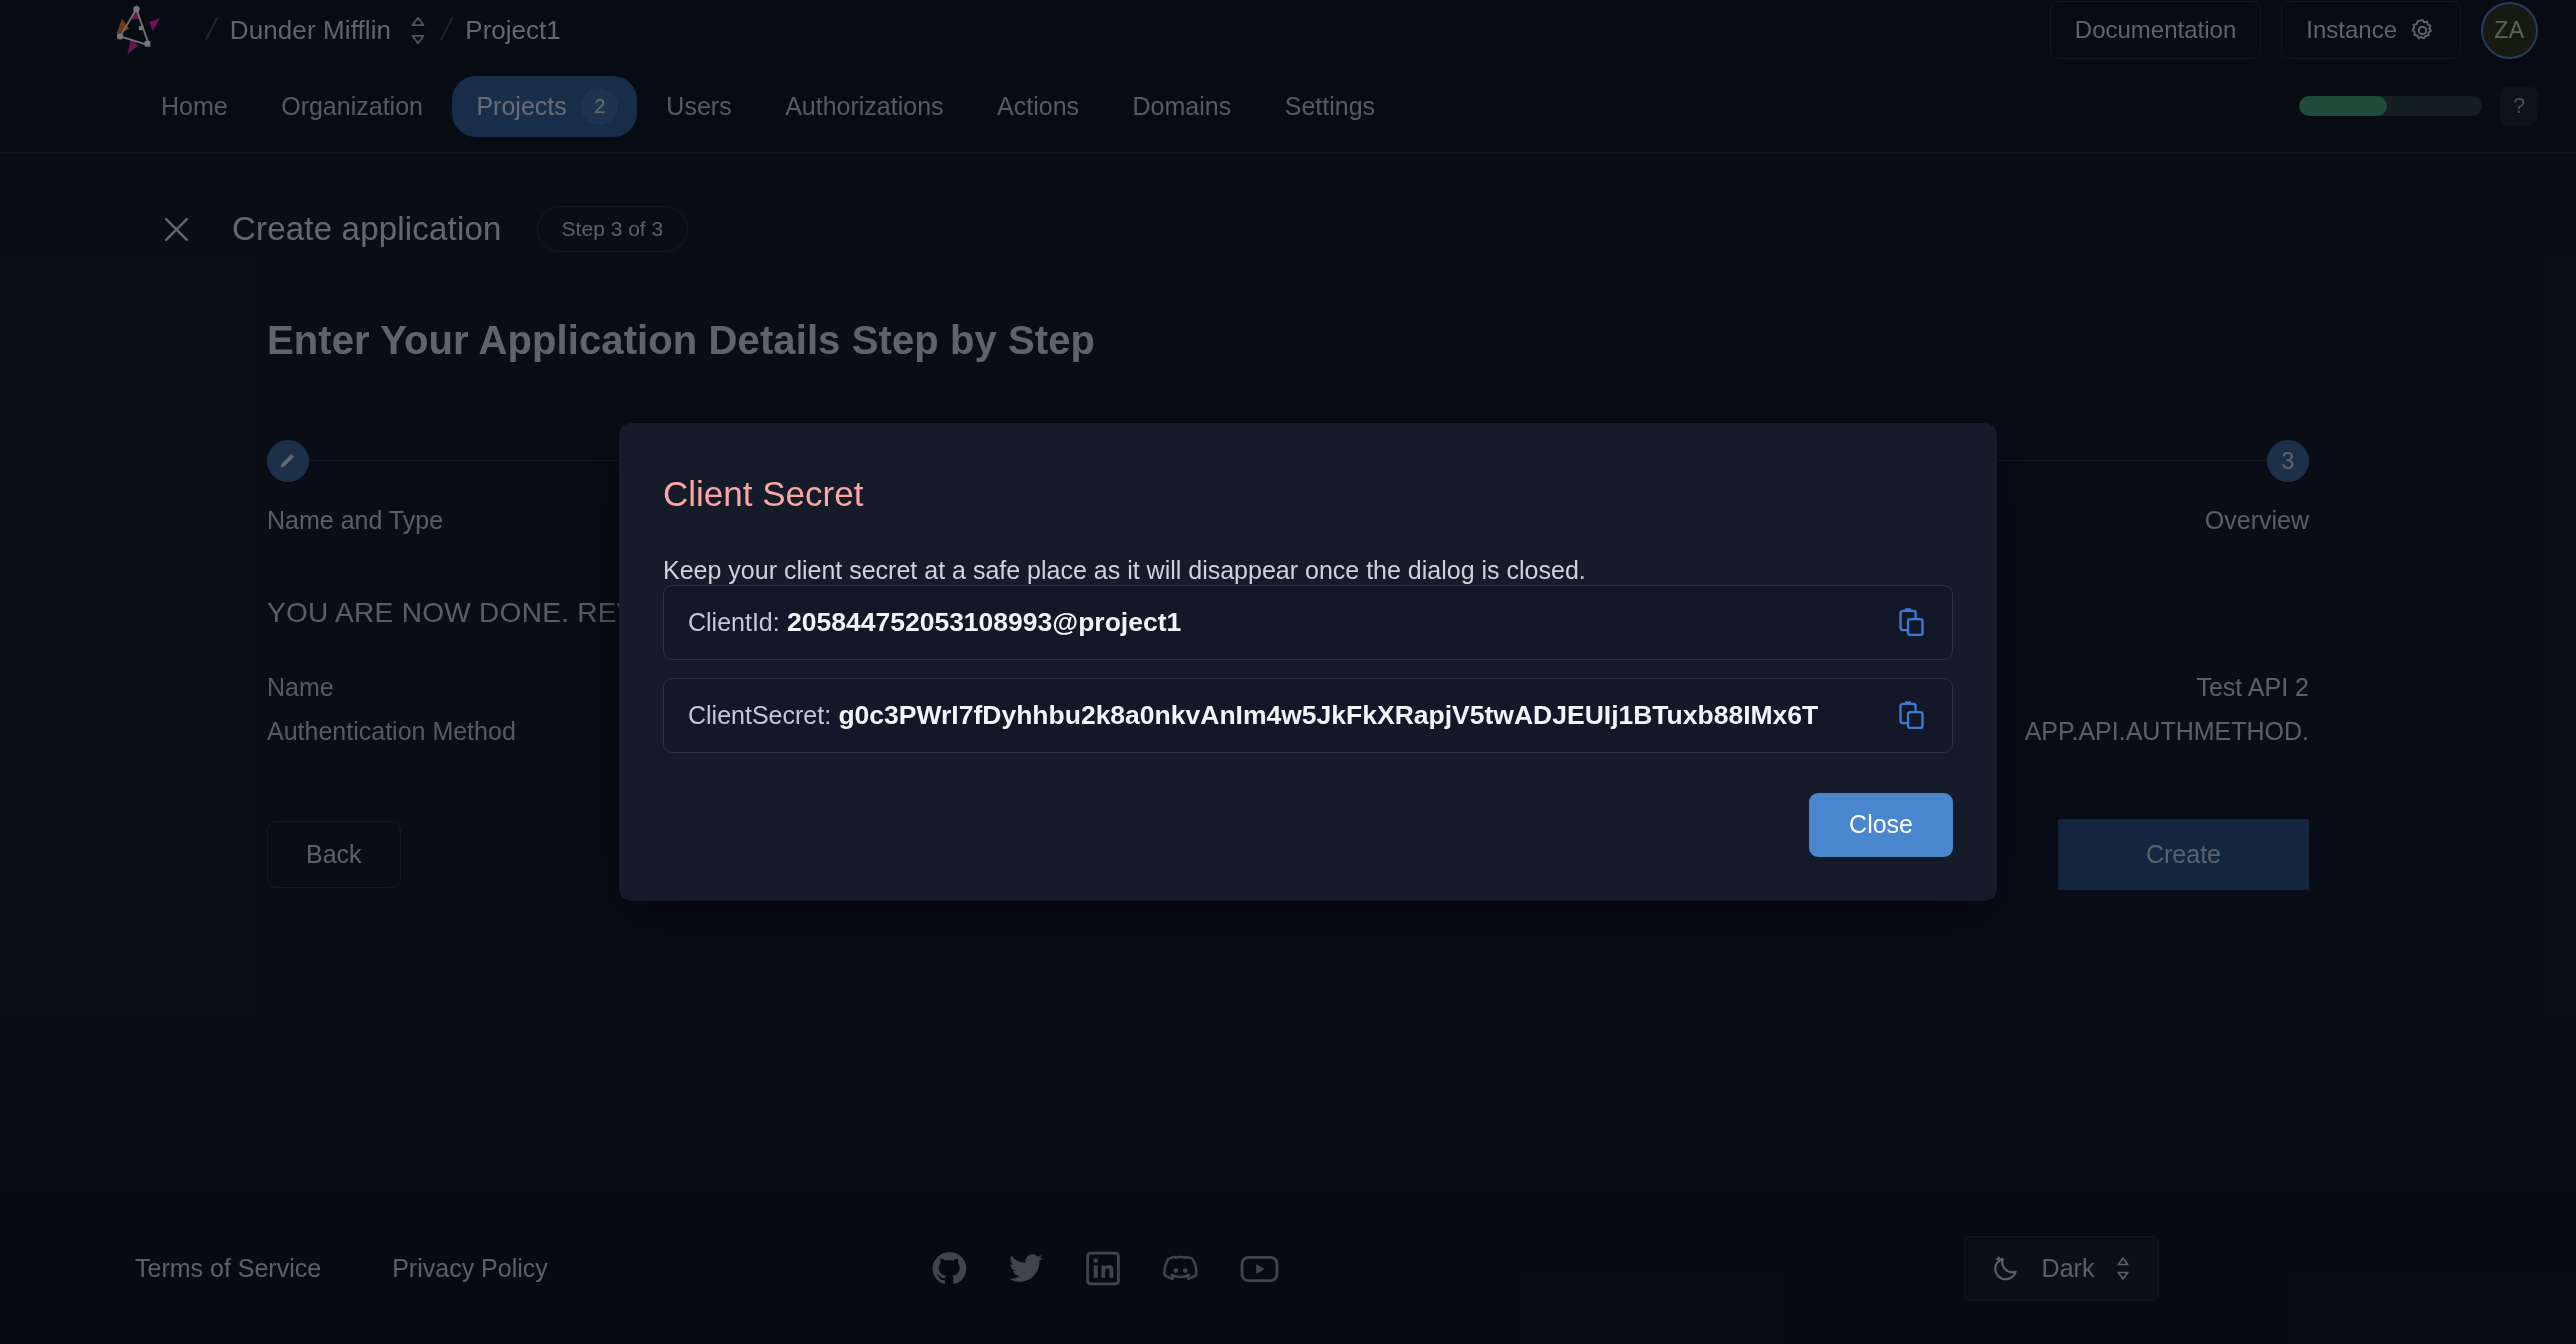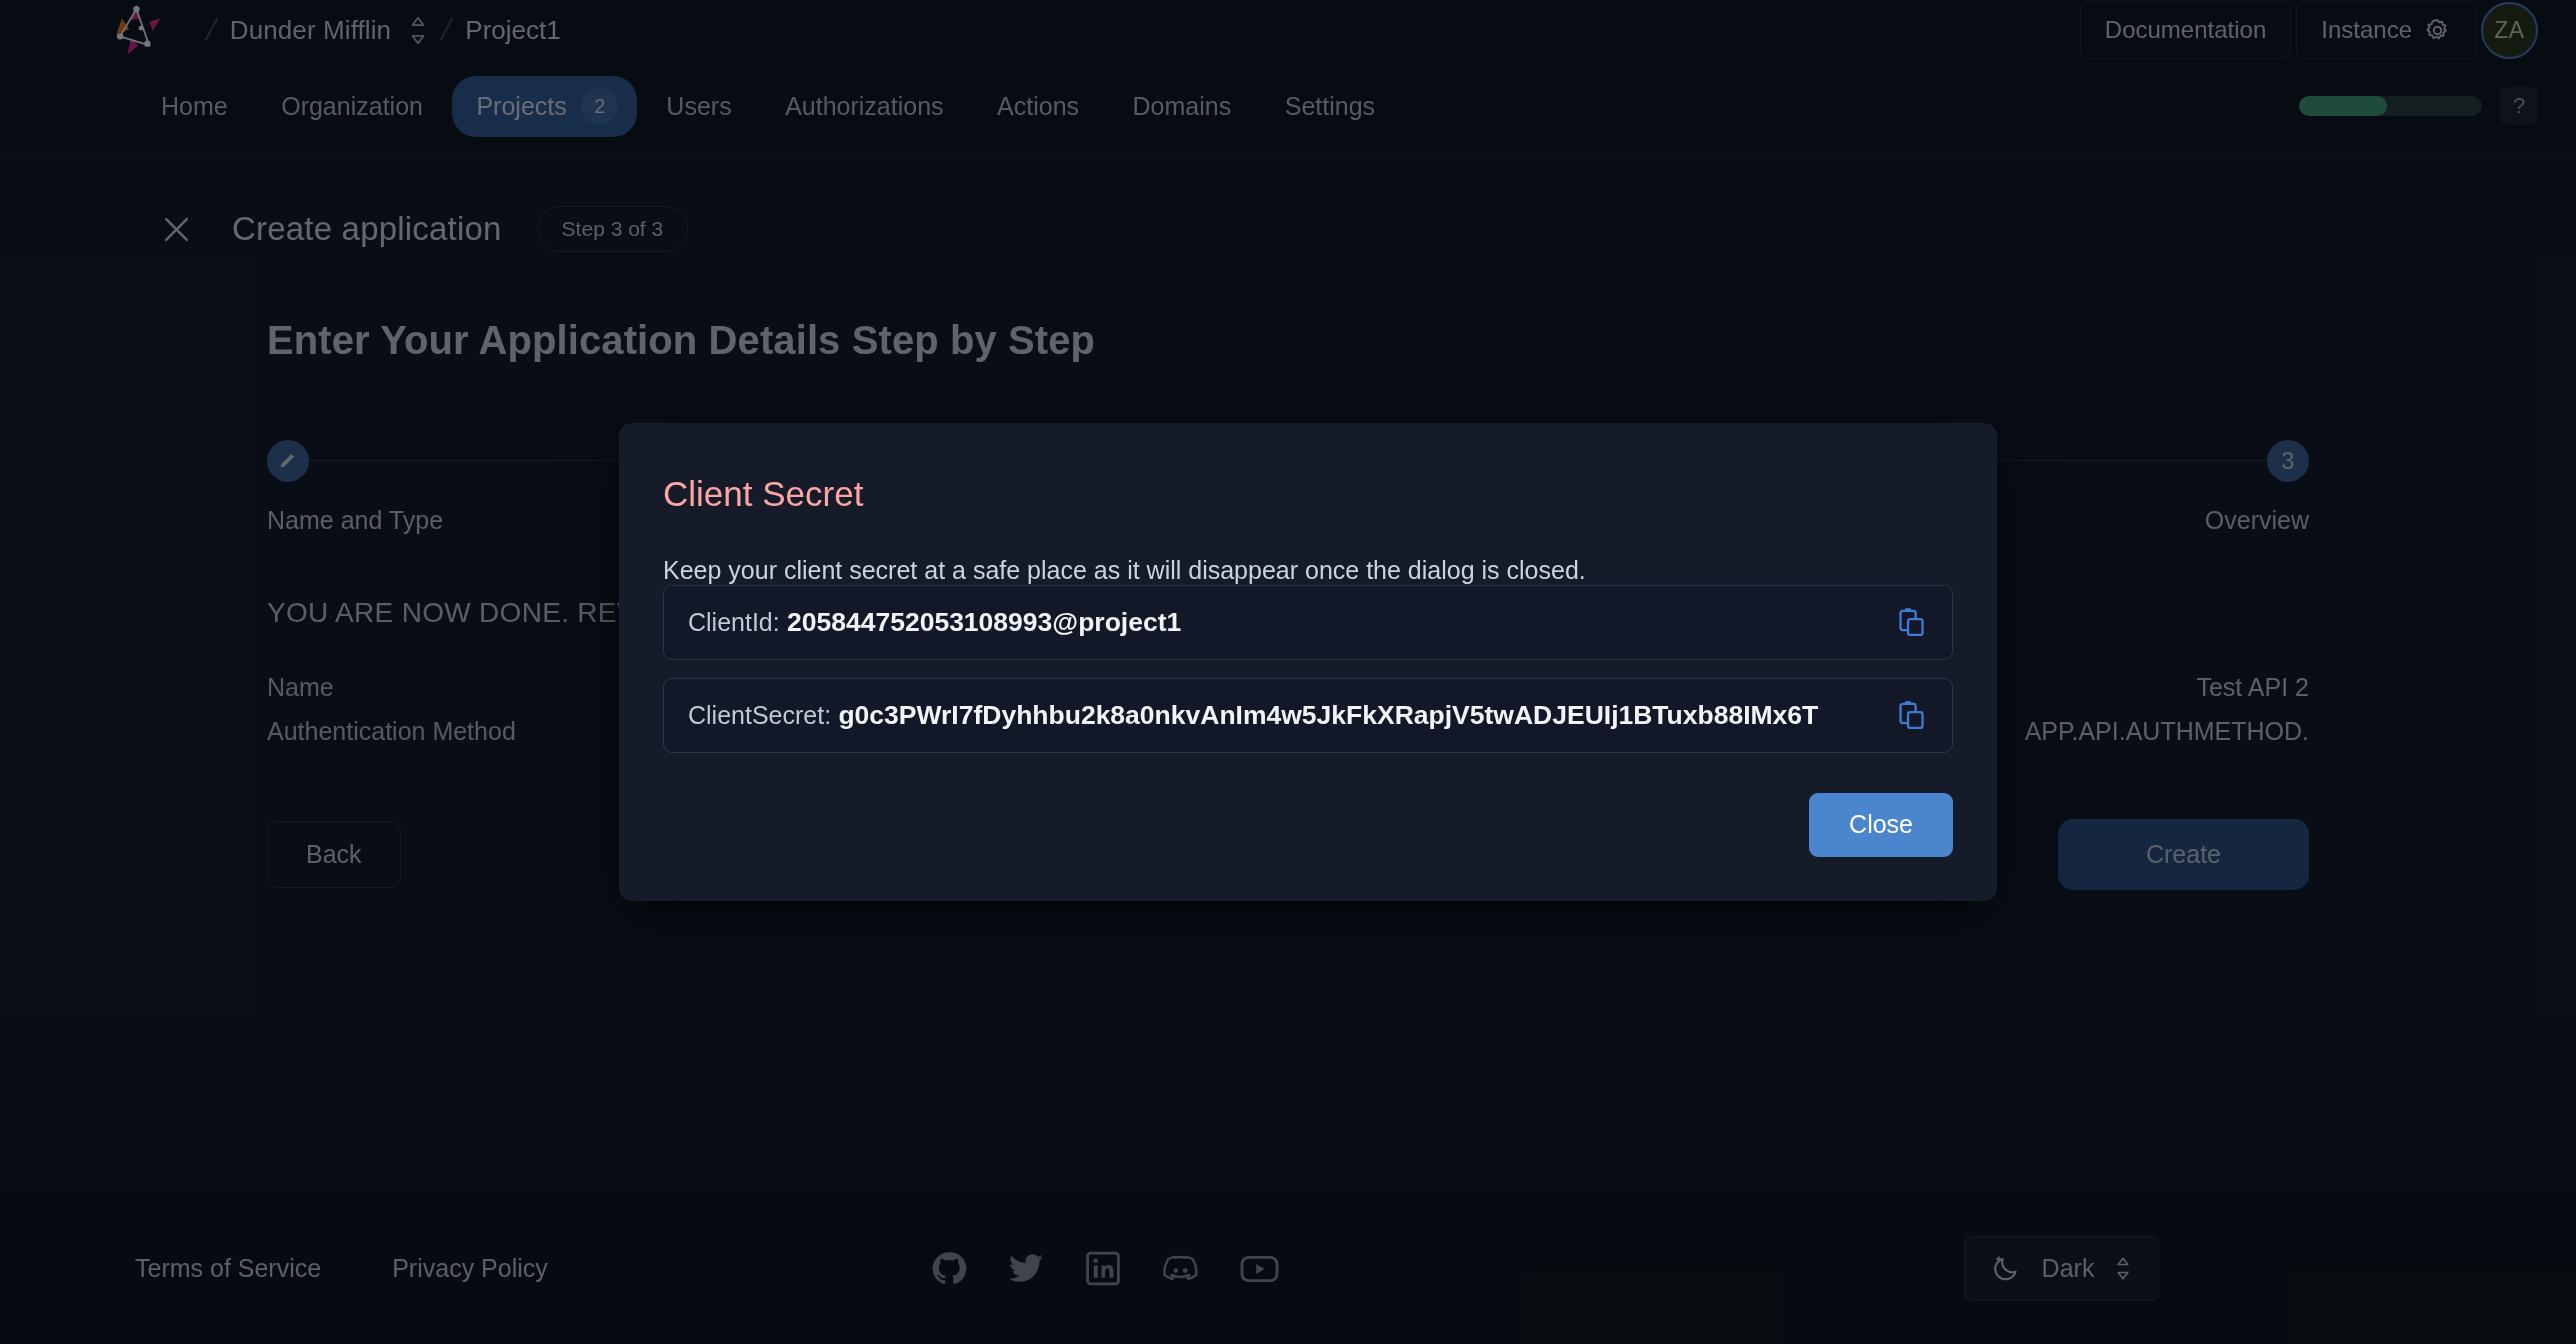--- a/index.html
+++ b/index.html
@@ -58,21 +58,21 @@
     color: #aeb4bd;
   }
   .proj-name {
     color: #d7dbe1;
     font-size: 26px;
   }
   .topbar-right {
     margin-left: auto;
     display: flex;
     align-items: center;
-    gap: 5px;
+    gap: 20px;
     margin-right: 38px;
   }
   .ghost-btn {
     border: 0.9px solid #232a35;
     border-radius: 8.2px;
     color: #cfd3d9;
     font-size: 24px;
     padding: 13.7px 24px;
     background: transparent;
     display: flex;
@@ -301,21 +301,21 @@
     border-radius: 10px;
     background: transparent;
     color: #c7ccd4;
     font-size: 25px;
     padding: 18px 38px;
     cursor: pointer;
   }
   .btn-create {
     background: #2b4d82;
     border: none;
-    border-radius: 15px;
+    border-radius: 1px;
     color: #c8cfd8;
     font-size: 25px;
     padding: 21px 88px;
     cursor: pointer;
   }
 
   
   .footer {
     position: absolute;
     bottom: 0; left: 0;

